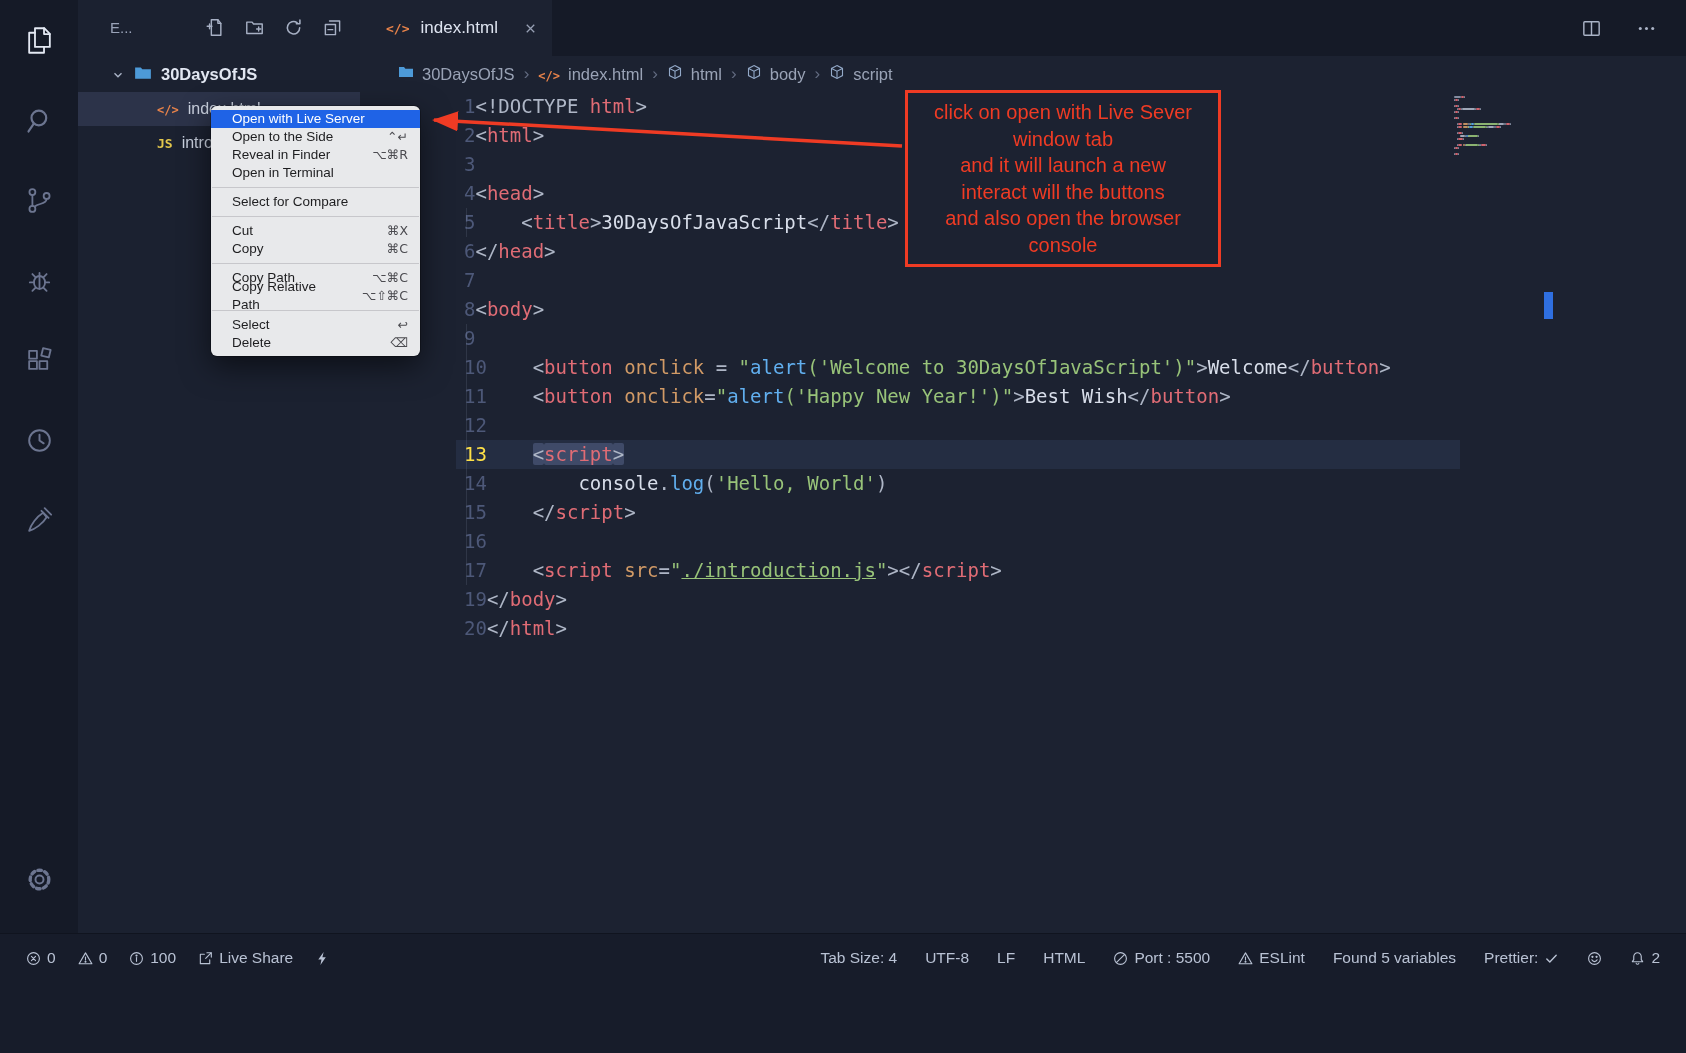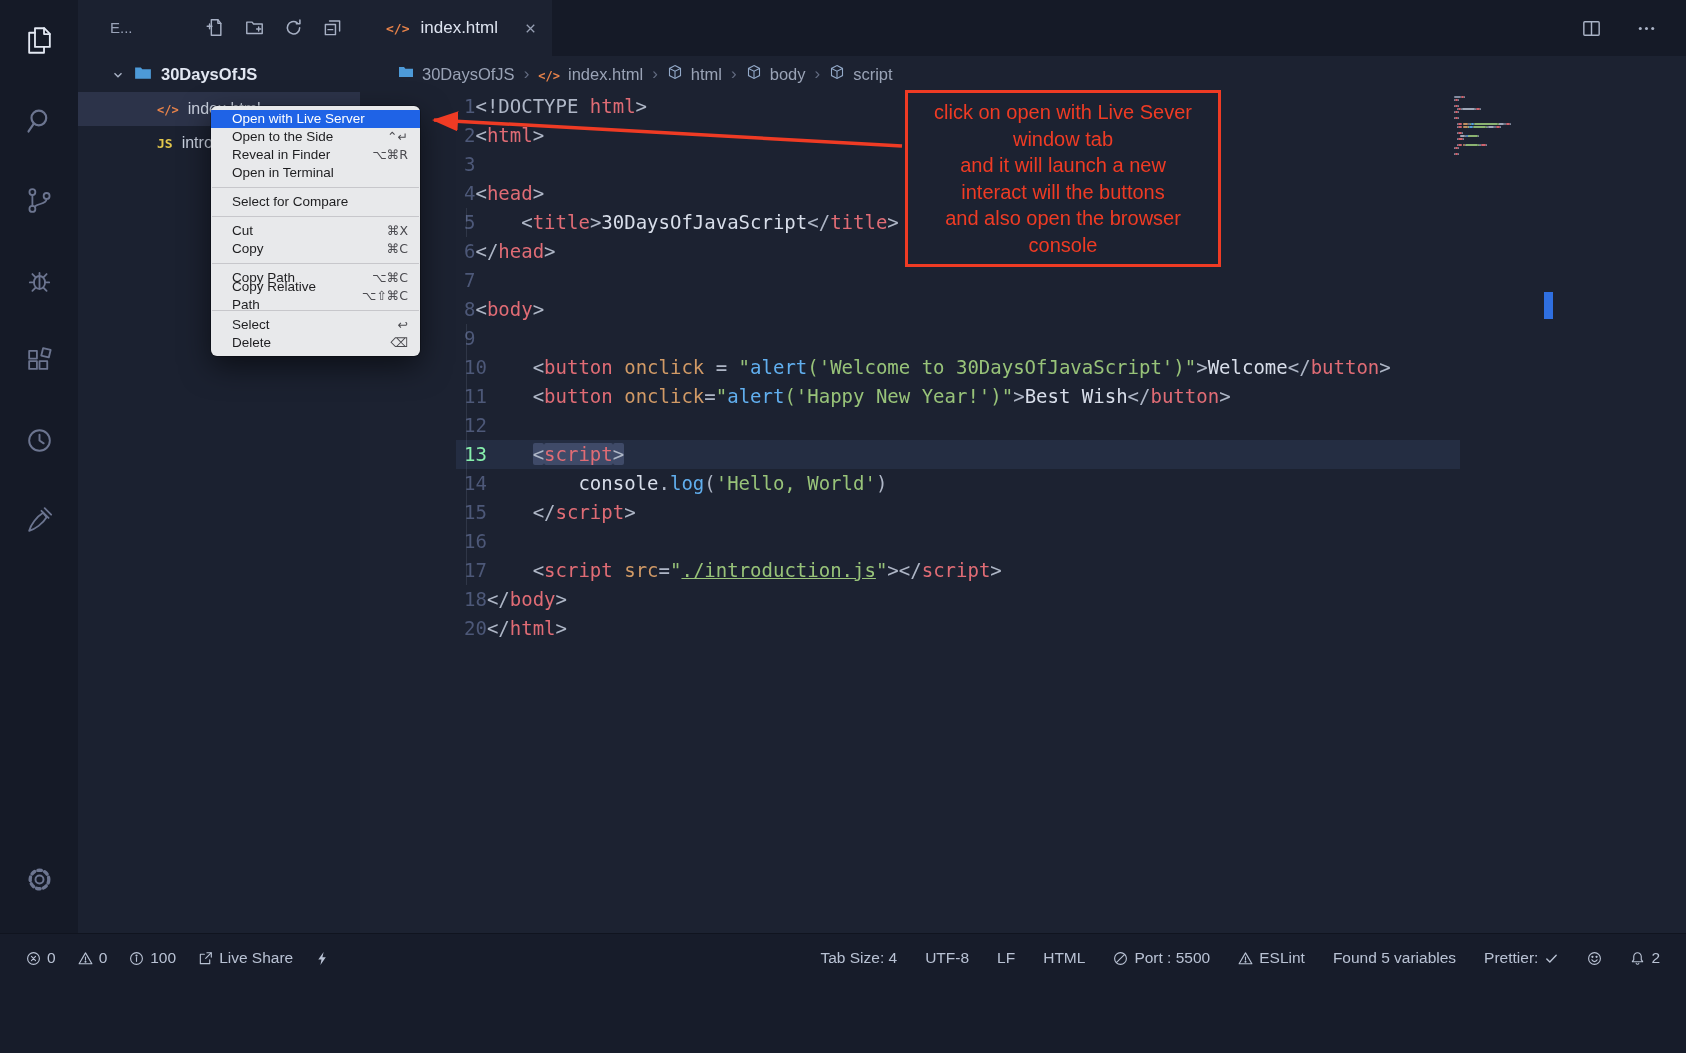--- a/index.html
+++ b/index.html
@@ -48,21 +48,21 @@
   .crumb{display:flex;align-items:center;gap:8px;cursor:pointer;}
   .crumb svg{width:16px;height:16px;}
   .crumb-sep{color:#626b80;font-size:17px;}
 
   
   .code{position:absolute;left:0;top:92px;right:0;bottom:0;font-family:"DejaVu Sans Mono",monospace;font-size:19px;}
   .code-line{position:relative;height:29px;line-height:29px;white-space:pre;padding-left:104px;}
   .code-line span{position:relative;z-index:1;}
   .gutter{position:absolute;left:0;top:0;width:62px;text-align:right;color:#4d5878;z-index:1;}
   .code-line.current::before{content:"";position:absolute;left:96px;right:226px;top:0;bottom:0;background:#242d42;z-index:0;}
-  .code-line.current .gutter{color:#86efac;}
+  .code-line.current .gutter{color:#fde047;}
   .tok-p{color:#aeb6c6;} .tok-x{color:#d8deea;} .tok-t{color:#e06c75;} .tok-a{color:#d19a66;}
   .tok-s{color:#98c379;} .tok-f{color:#61afef;} .tok-u{color:#98c379;text-decoration:underline;}
   .tok-hl{background:#3f4a68;border-radius:2px;}
   .indent-guide{position:absolute;width:1px;background:rgba(165,175,205,.14);z-index:2;}
 
   
   .minimap{position:absolute;top:96px;right:140px;width:92px;z-index:3;cursor:pointer;}
   .mm-row{position:relative;height:2px;margin-bottom:1px;}
   .mm-seg{position:absolute;top:0;height:2px;border-radius:1px;opacity:.9;}
   .overview-mark{position:absolute;left:1544px;top:292px;width:9px;height:27px;background:#2f6fe0;z-index:6;}
@@ -289,21 +289,21 @@
         <div class="code-line"><span class="gutter">8</span><span class="tok-p">&lt;</span><span class="tok-t">body</span><span class="tok-p">&gt;</span></div>
         <div class="code-line"><span class="gutter">9</span></div>
         <div class="code-line"><span class="gutter">10</span><span class="tok-x">    </span><span class="tok-p">&lt;</span><span class="tok-t">button</span><span class="tok-x"> </span><span class="tok-a">onclick</span><span class="tok-p"> = </span><span class="tok-s">"</span><span class="tok-f">alert</span><span class="tok-s">('Welcome to 30DaysOfJavaScript')</span><span class="tok-s">"</span><span class="tok-p">&gt;</span><span class="tok-x">Welcome</span><span class="tok-p">&lt;/</span><span class="tok-t">button</span><span class="tok-p">&gt;</span></div>
         <div class="code-line"><span class="gutter">11</span><span class="tok-x">    </span><span class="tok-p">&lt;</span><span class="tok-t">button</span><span class="tok-x"> </span><span class="tok-a">onclick</span><span class="tok-p">=</span><span class="tok-s">"</span><span class="tok-f">alert</span><span class="tok-s">('Happy New Year!')</span><span class="tok-s">"</span><span class="tok-p">&gt;</span><span class="tok-x">Best Wish</span><span class="tok-p">&lt;/</span><span class="tok-t">button</span><span class="tok-p">&gt;</span></div>
         <div class="code-line"><span class="gutter">12</span></div>
         <div class="code-line current"><span class="gutter">13</span><span class="tok-x">    </span><span class="tok-p tok-hl">&lt;</span><span class="tok-t tok-hl">script</span><span class="tok-p tok-hl">&gt;</span></div>
         <div class="code-line"><span class="gutter">14</span><span class="tok-x">        </span><span class="tok-x">console</span><span class="tok-p">.</span><span class="tok-f">log</span><span class="tok-p">(</span><span class="tok-s">'Hello, World'</span><span class="tok-p">)</span></div>
         <div class="code-line"><span class="gutter">15</span><span class="tok-x">    </span><span class="tok-p">&lt;/</span><span class="tok-t">script</span><span class="tok-p">&gt;</span></div>
         <div class="code-line"><span class="gutter">16</span></div>
         <div class="code-line"><span class="gutter">17</span><span class="tok-x">    </span><span class="tok-p">&lt;</span><span class="tok-t">script</span><span class="tok-x"> </span><span class="tok-a">src</span><span class="tok-p">=</span><span class="tok-s">"</span><span class="tok-u">./introduction.js</span><span class="tok-s">"</span><span class="tok-p">&gt;</span><span class="tok-p">&lt;/</span><span class="tok-t">script</span><span class="tok-p">&gt;</span></div>
-        <div class="code-line"><span class="gutter">18</span><span class="tok-p">&lt;/</span><span class="tok-t">body</span><span class="tok-p">&gt;</span></div>
+        <div class="code-line"><span class="gutter">19</span><span class="tok-p">&lt;/</span><span class="tok-t">body</span><span class="tok-p">&gt;</span></div>
         <div class="code-line"><span class="gutter">20</span><span class="tok-p">&lt;/</span><span class="tok-t">html</span><span class="tok-p">&gt;</span></div>
       </div>
     <div class="indent-guide" style="left:106px;top:208px;height:29px;"></div>
     <div class="indent-guide" style="left:106px;top:324px;height:261px;"></div>
 
     <div class="minimap" id="minimap">
         <div class="mm-row">
           <div class="mm-seg" style="left: 0px; width: 7.2px; background: rgb(143, 153, 173);"></div>
           <div class="mm-seg" style="left: 7.2px; width: 2.88px; background: rgb(224, 108, 117);"></div>
           <div class="mm-seg" style="left: 10.08px; width: 1px; background: rgb(143, 153, 173);"></div>

